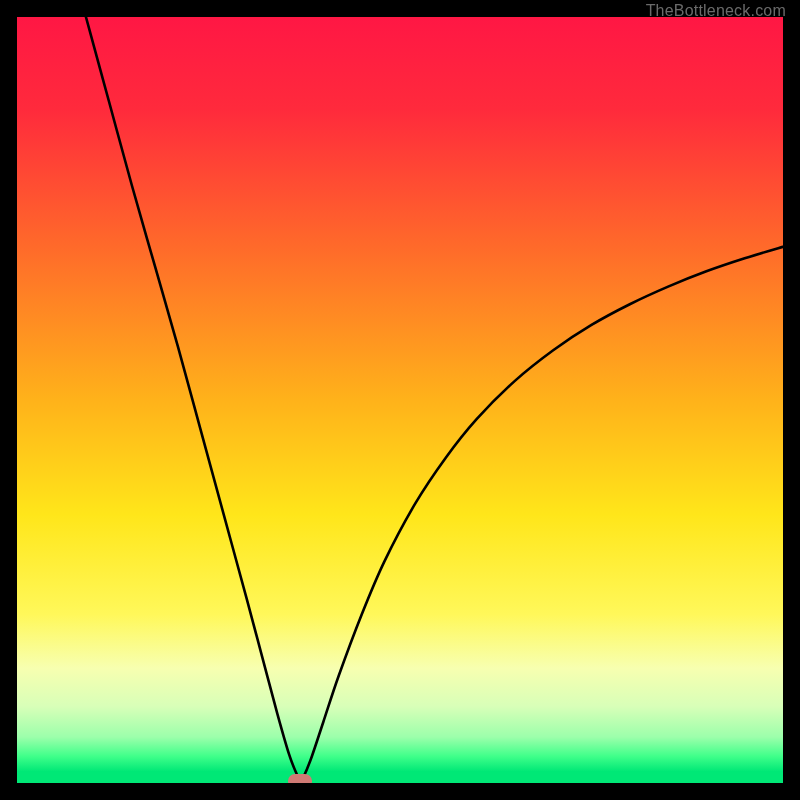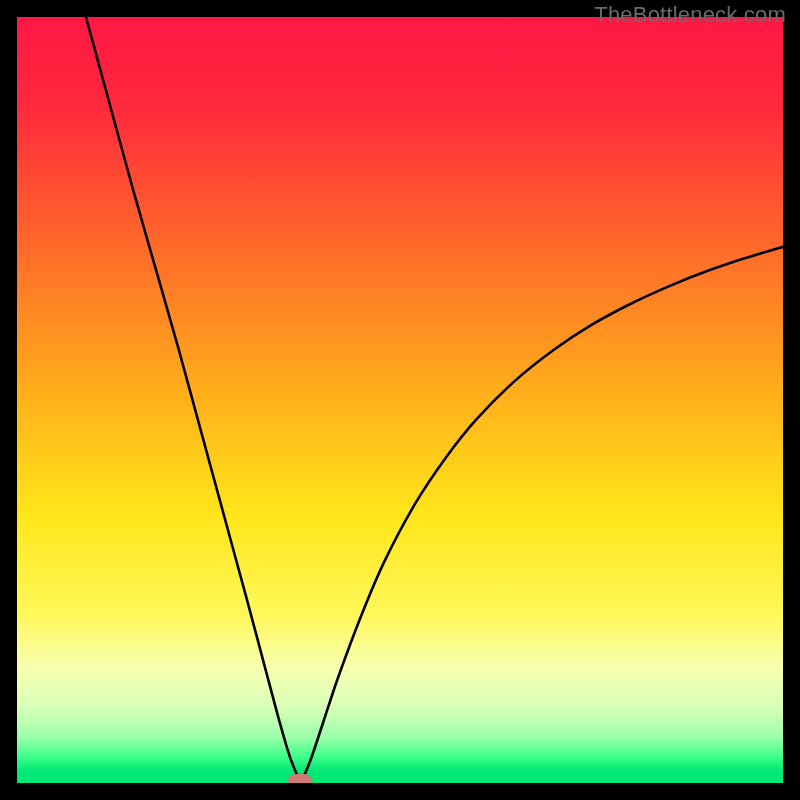--- a/index.html
+++ b/index.html
@@ -22,21 +22,21 @@
     top: 17px;
     width: 766px;
     height: 766px;
     overflow: hidden;
   }
   .watermark {
     position: absolute;
     top: 2px;
     right: 14px;
     color: #6a6a6a;
-    font-size: 22px;
+    font-size: 16px;
     font-weight: 400;
     letter-spacing: 0.2px;
     z-index: 5;
   }
   svg {
     display: block;
   }
   .marker {
     position: absolute;
     width: 24px;

